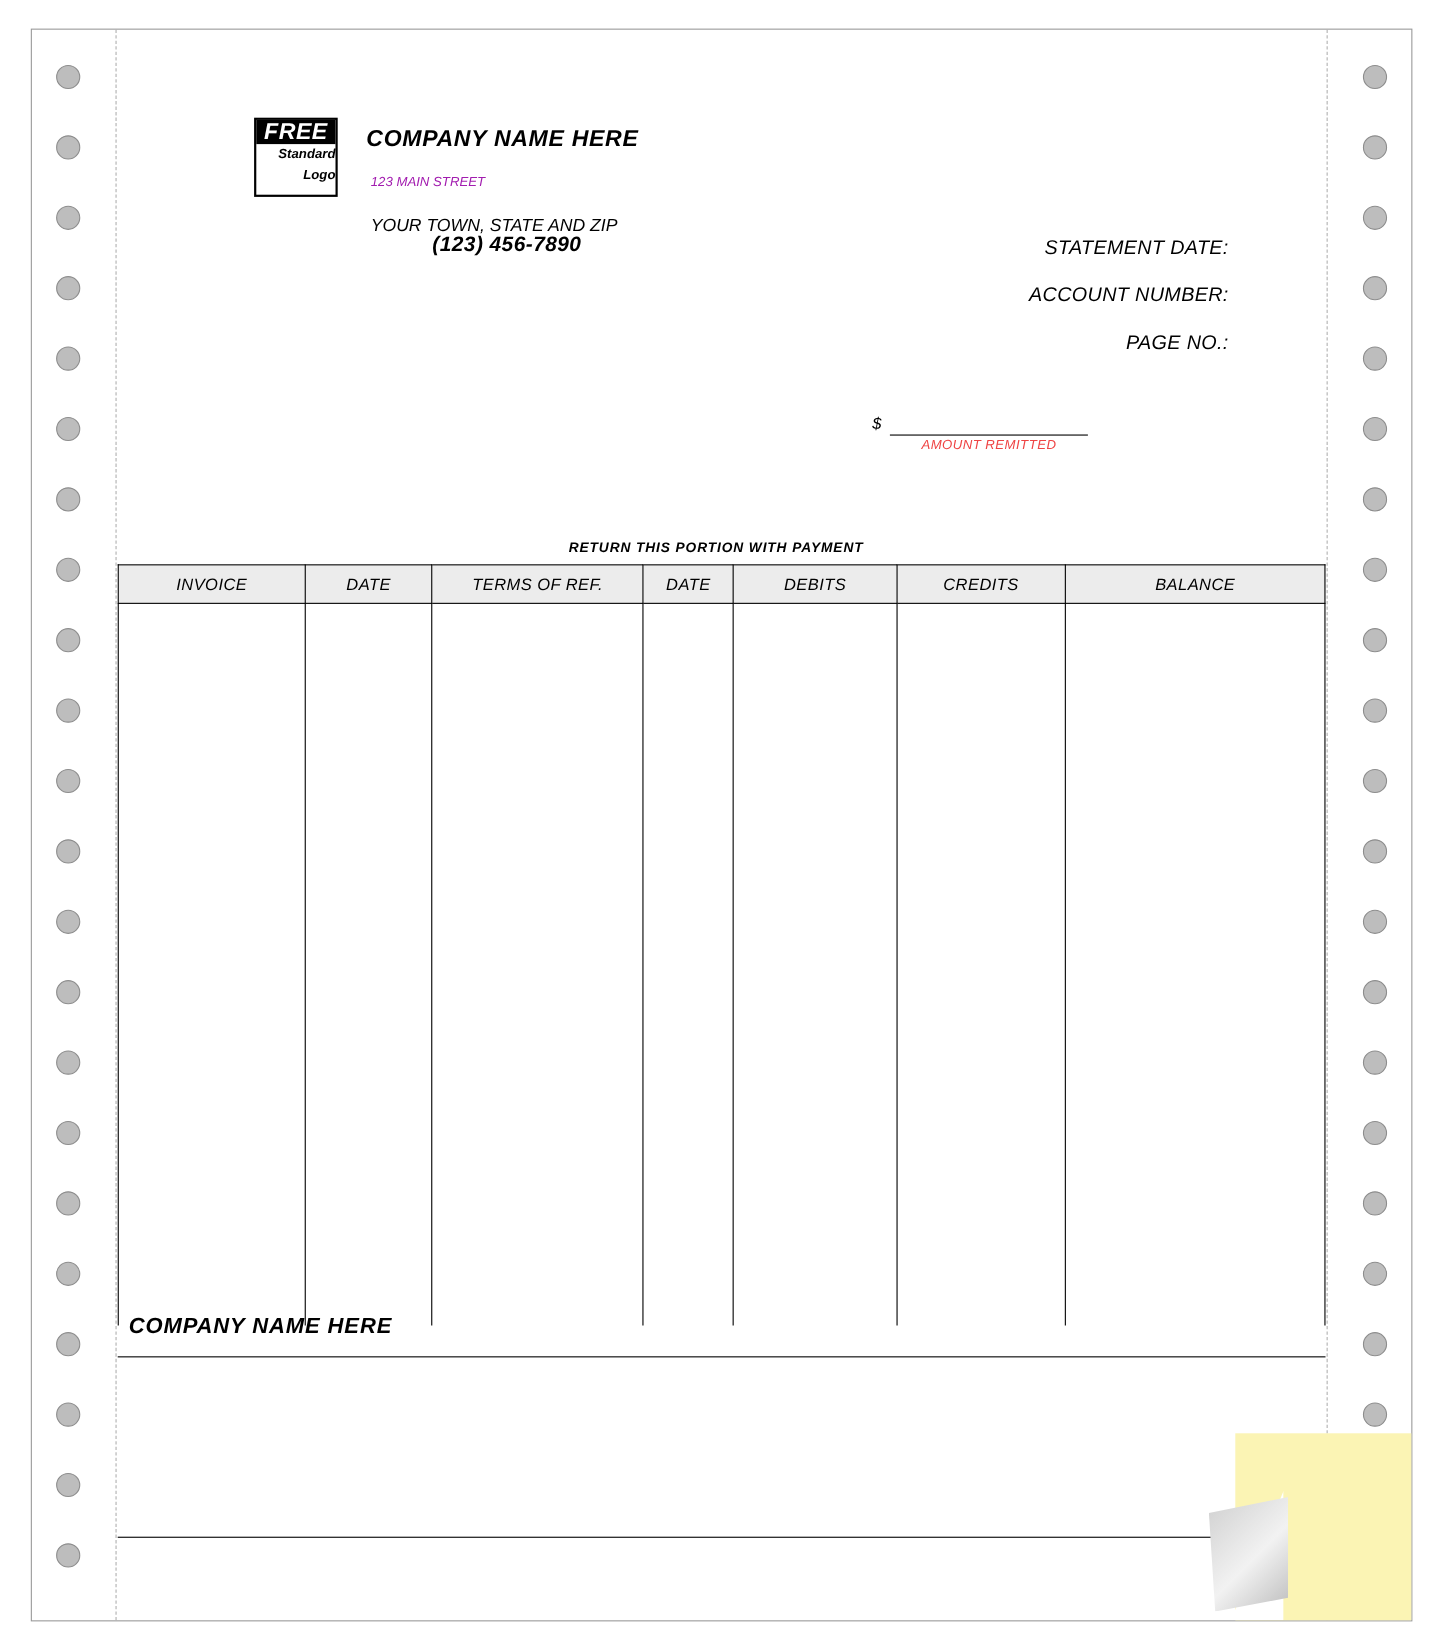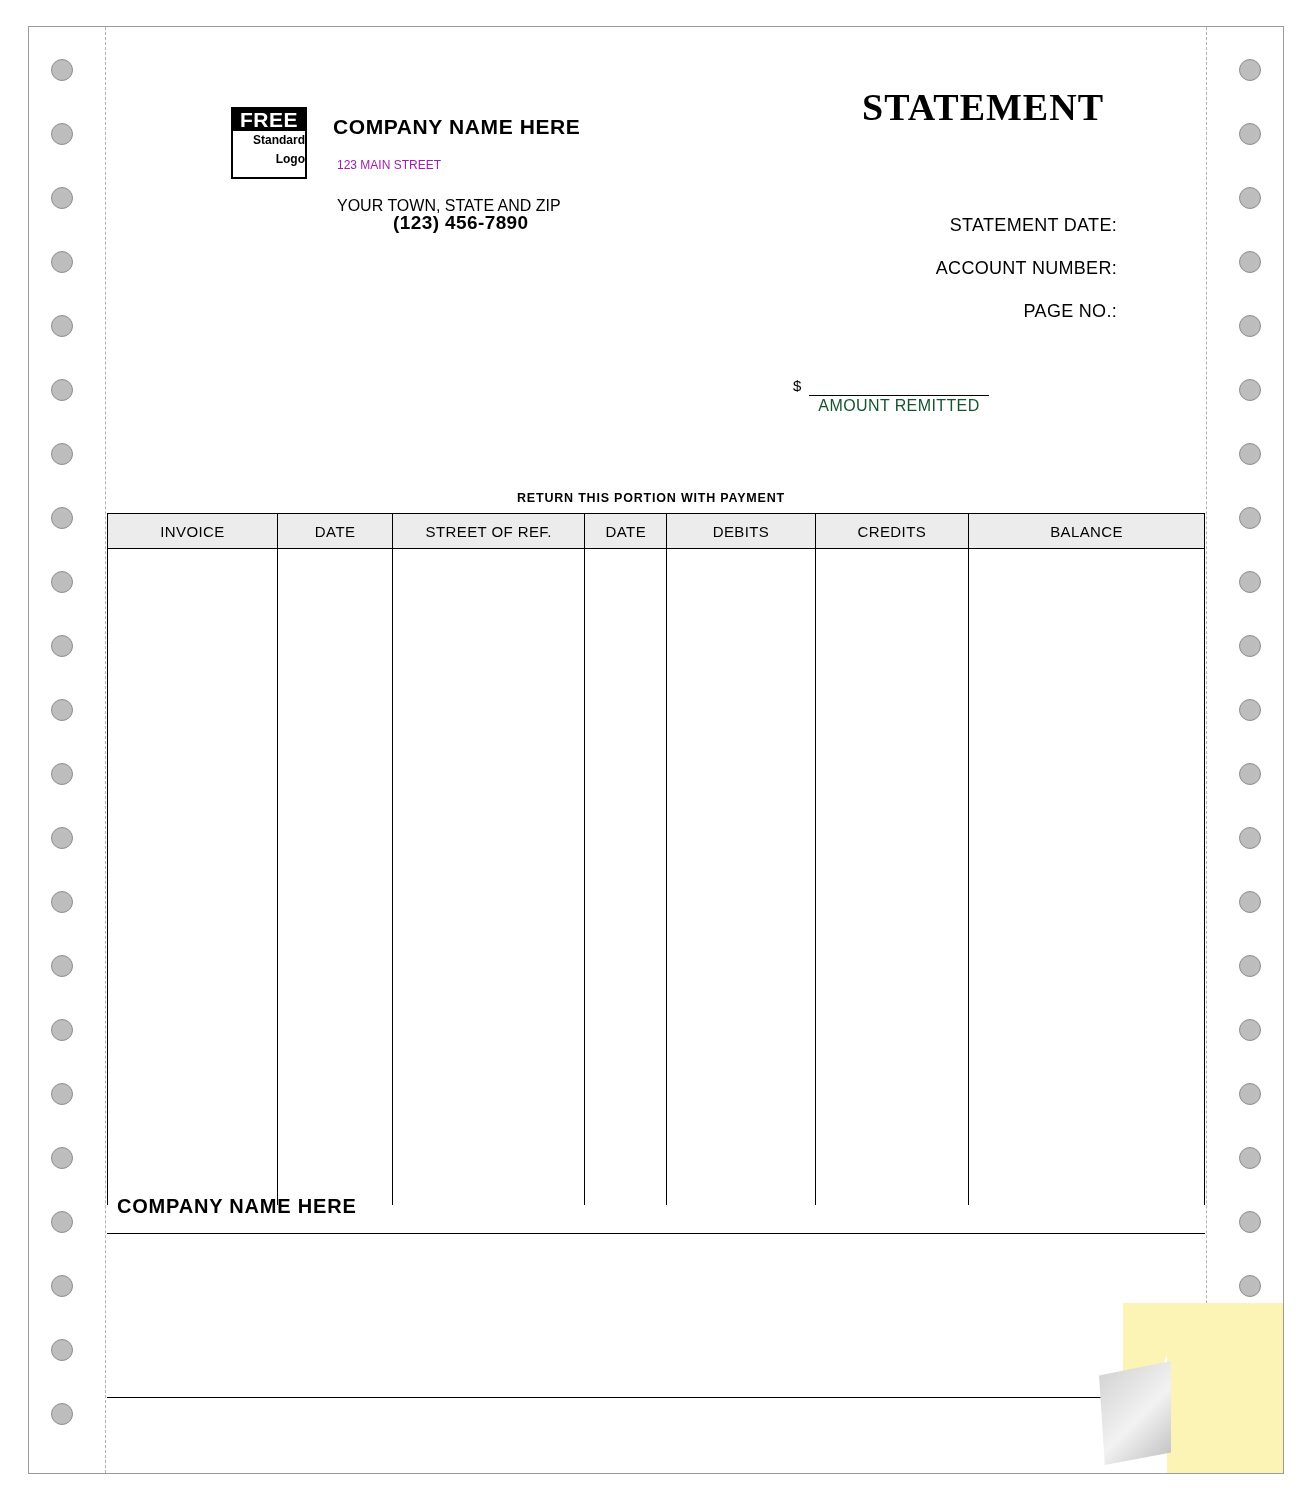--- a/index.html
+++ b/index.html
@@ -18,20 +18,21 @@
   
   #form-sheet {
     position: absolute;
     left: 28px;
     top: 26px;
     width: 1256px;
     height: 1448px;
     background: #ffffff;
     border: 1px solid #9a9a9a;
     box-sizing: border-box;
+    font-style: italic;
   }
 
   
   .tractor-strip {
     position: absolute;
     top: 0;
     width: 76px;
     height: 100%;
   }
   .tractor-strip.left  { left: 0; }
@@ -170,23 +171,23 @@
     top: 368px;
     width: 180px;
     border-bottom: 1.5px solid #000;
   }
   #remit-label {
     position: absolute;
     left: 702px;
     top: 370px;
     width: 180px;
     text-align: center;
-    font-size: 16px;
+    font-size: 12px;
     letter-spacing: 0.4px;
-    color: #14532d;
+    color: #ef4444;
   }
 
   
   #return-notice {
     position: absolute;
     left: 0;
     right: 10px;
     top: 464px;
     text-align: center;
     font-size: 12.5px;
@@ -331,21 +332,20 @@
       <div id="logo-free">FREE</div>
       <div id="logo-l2">Standard</div>
       <div id="logo-l3">Logo</div>
     </div>
 
     <div id="company-name">COMPANY NAME HERE</div>
     <div id="company-street">123 MAIN STREET</div>
     <div id="company-citystate">YOUR TOWN, STATE AND ZIP</div>
     <div id="company-phone">(123) 456-7890</div>
 
-    <div id="statement-title">STATEMENT</div>
 
     <div class="meta-row" id="meta-date">STATEMENT DATE:</div>
     <div class="meta-row" id="meta-account">ACCOUNT NUMBER:</div>
     <div class="meta-row" id="meta-page">PAGE NO.:</div>
 
     <div id="remit-dollar">$</div>
     <div id="remit-line"></div>
     <div id="remit-label">AMOUNT REMITTED</div>
 
     <div id="return-notice">RETURN THIS PORTION WITH PAYMENT</div>
@@ -357,21 +357,21 @@
         <col style="width:17.5%">
         <col style="width:7.5%">
         <col style="width:13.5%">
         <col style="width:14%">
         <col style="width:21.5%">
       </colgroup>
       <thead>
         <tr>
           <th>INVOICE</th>
           <th>DATE</th>
-          <th>STREET OF REF.</th>
+          <th>TERMS OF REF.</th>
           <th>DATE</th>
           <th>DEBITS</th>
           <th>CREDITS</th>
           <th>BALANCE</th>
         </tr>
       </thead>
       <tbody>
         <tr>
           <td class="body-cell"></td>
           <td class="body-cell"></td>

